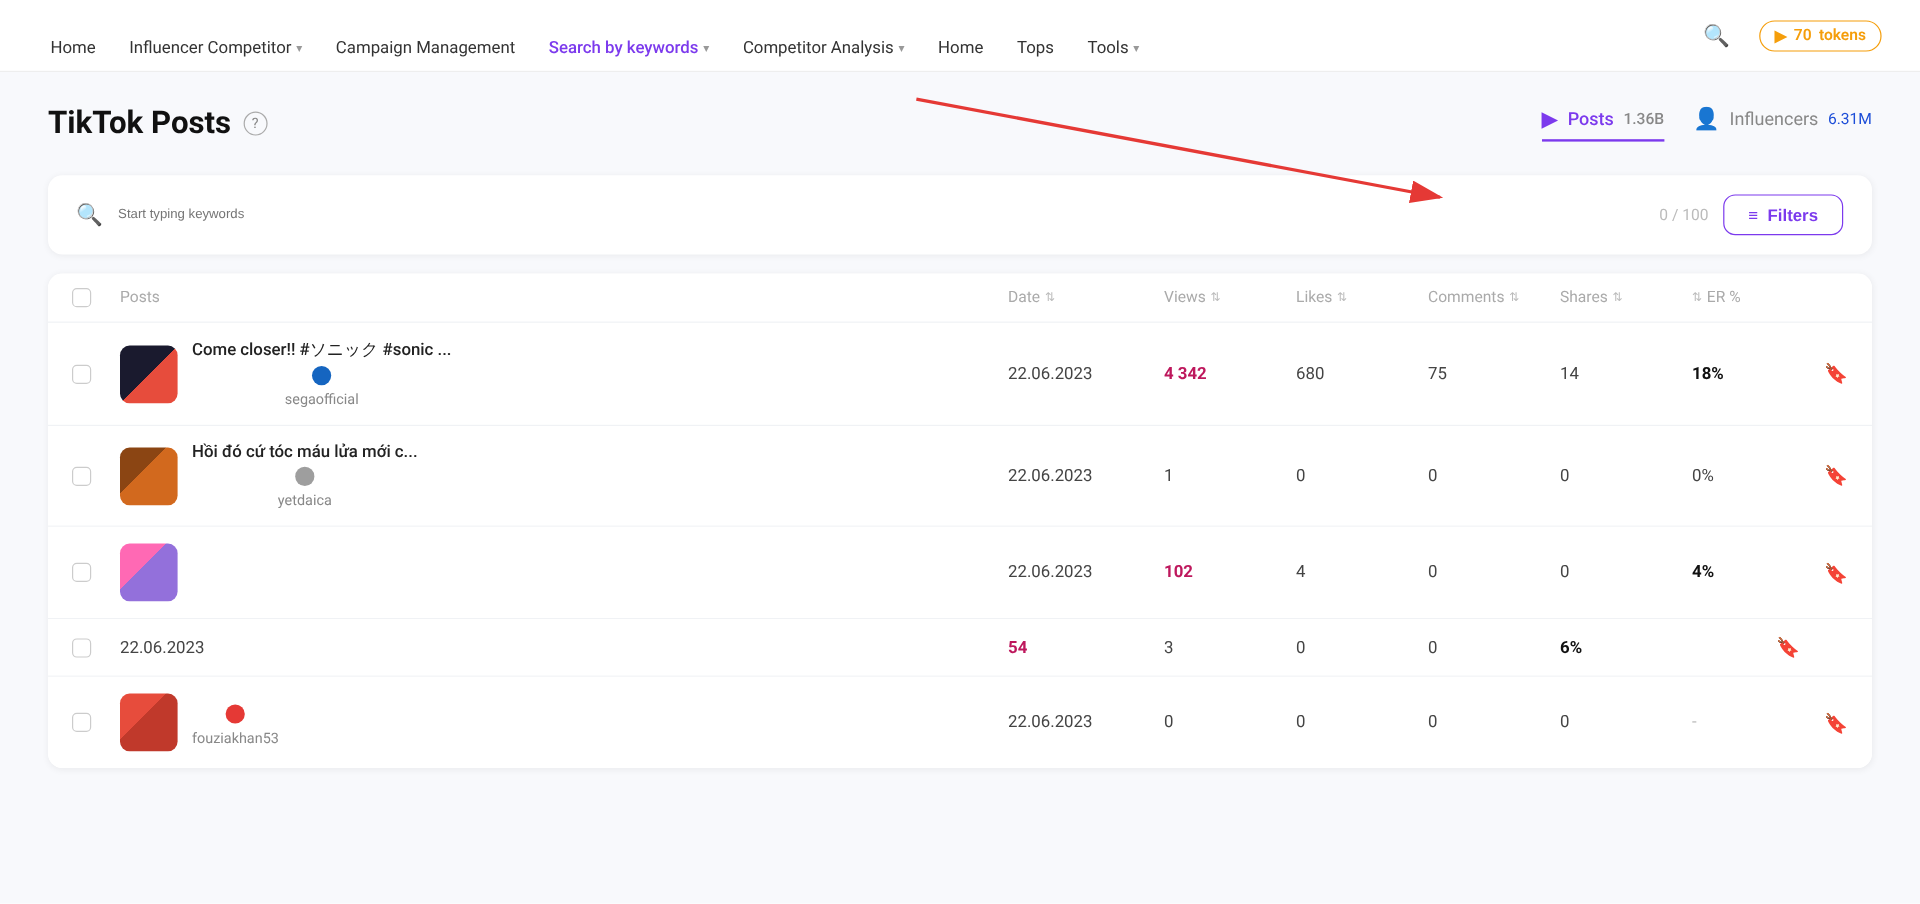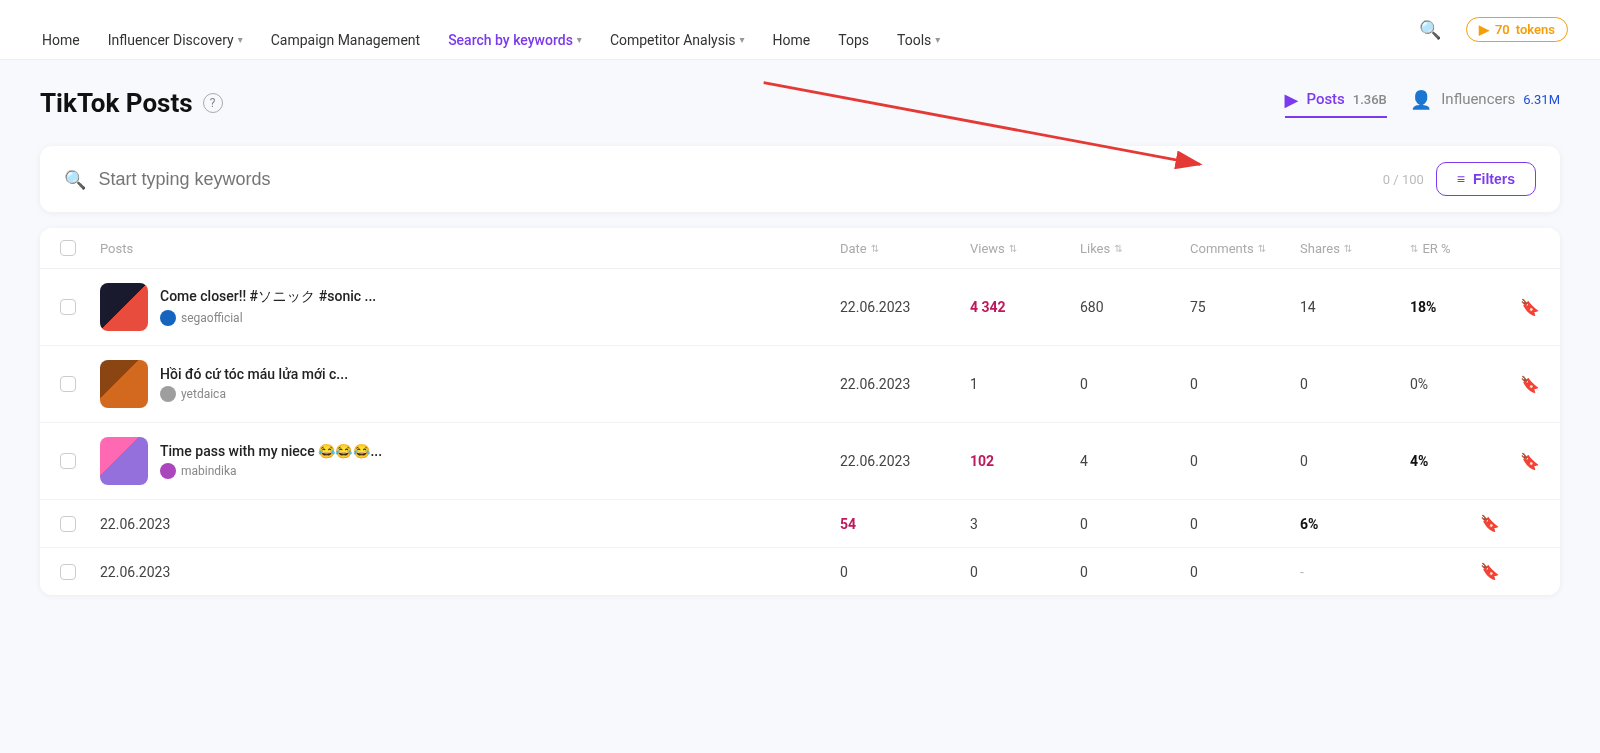--- a/index.html
+++ b/index.html
@@ -45,21 +45,21 @@
     .tab.active .tab-count { color: #888; }
 
     
     .search-bar-wrapper {
       background: #fff; border-radius: 12px; box-shadow: 0 1px 6px rgba(0,0,0,0.06);
       padding: 16px 24px; margin-bottom: 16px;
       display: flex; align-items: center; justify-content: space-between; gap: 12px;
     }
     .search-inner { display: flex; align-items: center; gap: 12px; flex: 1; }
     .search-icon-blue { color: #7c3aed; font-size: 18px; }
-    .search-input { border: none; outline: none; font-size: 18px; color: #8b5cf6; flex: 1; background: transparent; }
+    .search-input { border: none; outline: none; font-size: 11px; color: #8b5cf6; flex: 1; background: transparent; }
     .search-count { font-size: 13px; color: #bbb; white-space: nowrap; }
     .filters-btn {
       display: flex; align-items: center; gap: 8px;
       border: 1.5px solid #7c3aed; border-radius: 10px;
       padding: 8px 20px; color: #7c3aed; font-weight: 600; font-size: 14px;
       cursor: pointer; background: #fff; white-space: nowrap;
     }
 
     
     .table-wrapper { background: #fff; border-radius: 12px; box-shadow: 0 1px 6px rgba(0,0,0,0.06); overflow: hidden; }
@@ -83,21 +83,21 @@
     }
     .table-row:last-child { border-bottom: none; }
 
     .post-cell { display: flex; align-items: center; gap: 12px; }
     .post-thumb {
       width: 48px; height: 48px; border-radius: 8px; background: #ddd;
       overflow: hidden; flex-shrink: 0; display: flex; align-items: center; justify-content: center;
     }
     .post-info { display: flex; flex-direction: column; gap: 4px; }
     .post-title { font-size: 14px; color: #222; font-weight: 500; }
-    .post-author { display: flex; align-items: center; gap: 5px; font-size: 12px; color: #888; }
+    .post-author { display: flex; align-items: center; gap: 5px; font-size: 12px; color: #888; flex-direction: column; }
     .author-avatar { width: 16px; height: 16px; border-radius: 50%; background: #ddd; flex-shrink: 0; }
 
     .td { font-size: 14px; color: #444; }
     .td-bold { font-weight: 700; color: #be185d; }
     .td-er { font-weight: 700; color: #111; }
     .td-dash { color: #bbb; }
 
     .bookmark-icon { color: #ccc; font-size: 16px; cursor: pointer; display: flex; justify-content: flex-end; }
 
     .checkbox-cell { display: flex; align-items: center; }
@@ -118,21 +118,21 @@
 
     
     .red-arrow-svg { position: absolute; top: -10px; left: 0; width: 100%; height: 100px; pointer-events: none; z-index: 10; }
   </style>
 </head>
 <body>
 
 <nav class="navbar">
   <a class="nav-item">Home</a>
   <a class="nav-item">
-    <span>Influencer Discovery</span>
+    <span>Influencer Competitor</span>
     <span class="nav-chevron">▾</span>
   </a>
   <a class="nav-item">Campaign Management</a>
   <a class="nav-item active">
     <span>Search by keywords</span>
     <span class="nav-chevron">▾</span>
   </a>
   <a class="nav-item">
     <span>Competitor Analysis</span>
     <span class="nav-chevron">▾</span>
@@ -257,55 +257,58 @@
       <div class="td">0%</div>
       <div class="bookmark-icon">🔖</div>
     </div>
 
     <div class="table-row">
       <div class="checkbox-cell">
         <div class="cb"></div>
       </div>
       <div class="post-cell">
         <div class="post-thumb thumb-niece"></div>
+      </div>
+      <div class="td">22.06.2023</div>
+      <div class="td td-bold">102</div>
+      <div class="td">4</div>
+      <div class="td">0</div>
+      <div class="td">0</div>
+      <div class="td td-er">4%</div>
+      <div class="bookmark-icon">🔖</div>
+    </div>
+
+    <div class="table-row">
+      <div class="checkbox-cell">
+        <div class="cb"></div>
+      </div>
+      <div class="td">22.06.2023</div>
+      <div class="td td-bold">54</div>
+      <div class="td">3</div>
+      <div class="td">0</div>
+      <div class="td">0</div>
+      <div class="td td-er">6%</div>
+      <div class="bookmark-icon">🔖</div>
+    </div>
+
+    <div class="table-row">
+      <div class="checkbox-cell">
+        <div class="cb"></div>
+      </div>
+      <div class="post-cell">
+        <div class="post-thumb thumb-fouzia"></div>
         <div class="post-info">
-          <span class="post-title">Time pass with my niece 😂😂😂...</span>
+          <span class="post-title"></span>
           <div class="post-author">
-            <div class="author-avatar avatar-mab"></div>
-            <span>mabindika</span>
+            <div class="author-avatar avatar-fou"></div>
+            <span>fouziakhan53</span>
           </div>
         </div>
       </div>
       <div class="td">22.06.2023</div>
-      <div class="td td-bold">102</div>
-      <div class="td">4</div>
-      <div class="td">0</div>
-      <div class="td">0</div>
-      <div class="td td-er">4%</div>
-      <div class="bookmark-icon">🔖</div>
-    </div>
-
-    <div class="table-row">
-      <div class="checkbox-cell">
-        <div class="cb"></div>
-      </div>
-      <div class="td">22.06.2023</div>
-      <div class="td td-bold">54</div>
-      <div class="td">3</div>
-      <div class="td">0</div>
-      <div class="td">0</div>
-      <div class="td td-er">6%</div>
-      <div class="bookmark-icon">🔖</div>
-    </div>
-
-    <div class="table-row">
-      <div class="checkbox-cell">
-        <div class="cb"></div>
-      </div>
-      <div class="td">22.06.2023</div>
       <div class="td">0</div>
       <div class="td">0</div>
       <div class="td">0</div>
       <div class="td">0</div>
       <div class="td td-dash">-</div>
       <div class="bookmark-icon">🔖</div>
     </div>
   </div>
 </div>
 

